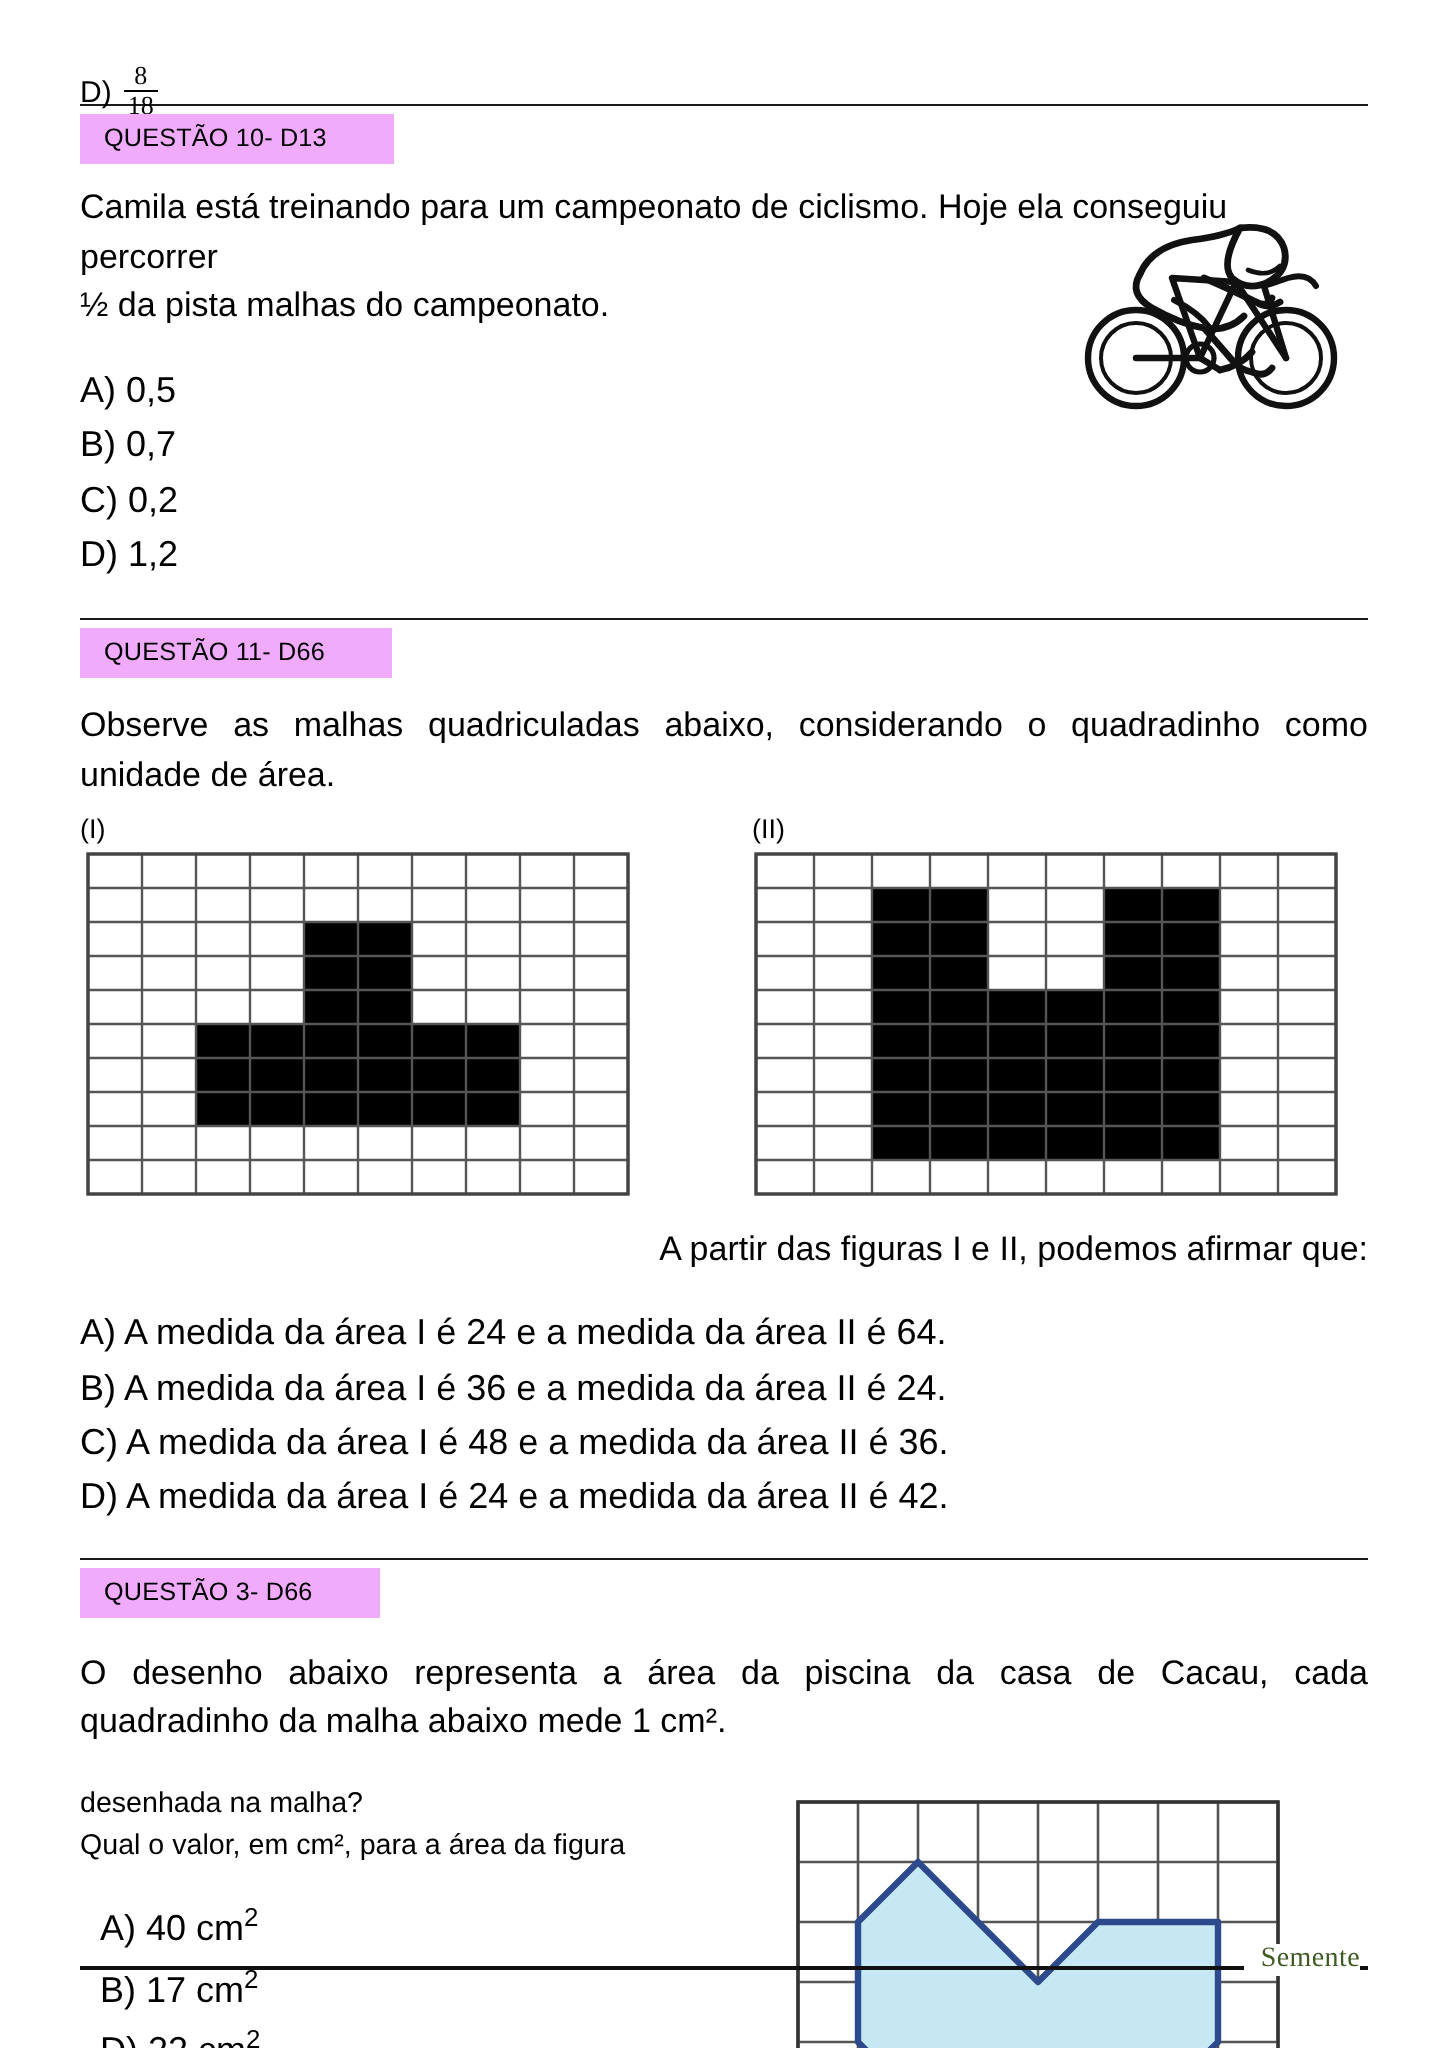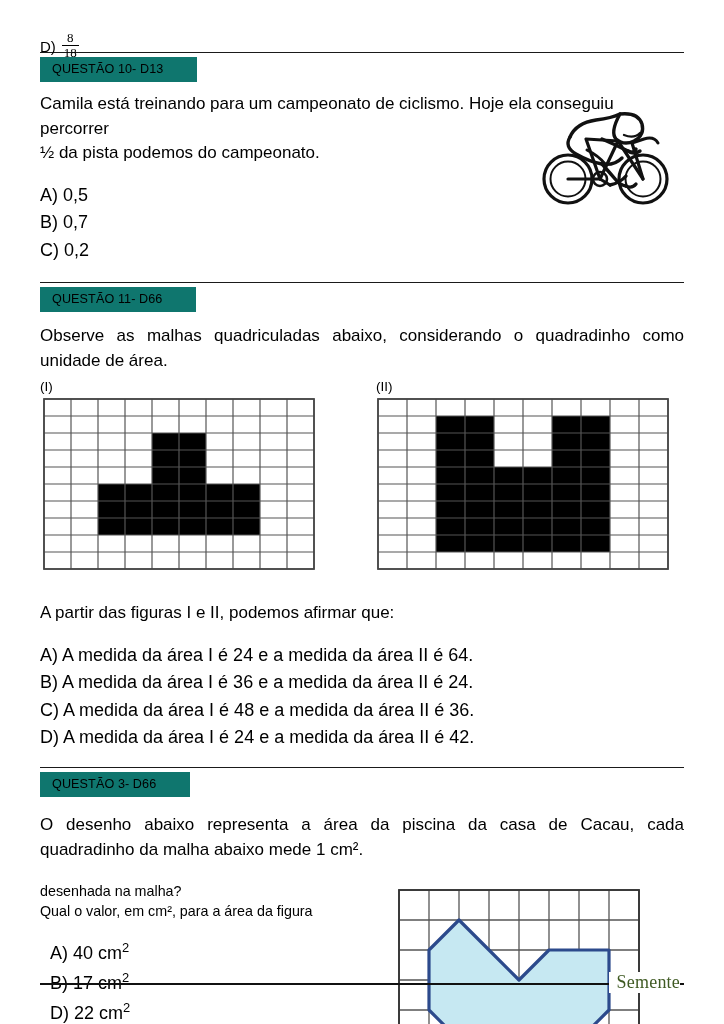--- a/index.html
+++ b/index.html
@@ -61,21 +61,21 @@
   
   .sep {
     border: 0;
     border-top: 1.6px solid #1a1a1a;
     margin: 6px 0 0 0;
   }
 
   
   .badge {
     display: inline-block;
-    background: #0f766e;
+    background: #f0abfc;
     font-size: 12.6px;
     letter-spacing: .1px;
     padding: 5px 34px 6px 12px;
     margin-top: 4px;
   }
 
   
   .q-block { margin-top: 10px; }
 
   
@@ -100,21 +100,21 @@
     font-size: 13.5px;
   }
   .grids-row {
     position: relative;
     height: 172px;
     margin-top: 1px;
   }
   .grid-svg { display: block; }
 
   
-  .q11-lead { margin-top: 32px; }
+  .q11-lead { margin-top: 16px; text-align: right; }
   .q11-opts { margin-top: 16px; }
 
   
   .q12-body {
     position: relative;
     margin-top: 10px;
     min-height: 190px;
   }
   .q12-left {
     width: 345px;
@@ -142,21 +142,21 @@
     left: 0;
     right: 0;
     top: 11px;
     border-top: 2px solid #111;
   }
   .footer-brand {
     position: absolute;
     right: 4px;
     top: 0px;
     font-family: "Liberation Serif", serif;
-    font-size: 18px;
+    font-size: 14px;
     color: #3f5a23;
     background: #fff;
     padding-left: 8px;
     letter-spacing: .2px;
   }
 </style>
 </head>
 <body>
 
 <div class="page">
@@ -168,27 +168,28 @@
       <span class="den">18</span>
     </span>
   </div>
 
   <hr class="sep">
   <div class="q10-wrap">
     <div class="badge">QUESTÃO 10- D13</div>
 
     <div class="q-block">
       <div class="q-text">Camila está treinando para um campeonato de ciclismo. Hoje ela conseguiu percorrer</div>
-      <div class="q-text">½ da pista podemos do campeonato.</div>
+      <div class="q-text">½ da pista malhas do campeonato.</div>
     </div>
 
     <div class="q10-opts">
       <div class="opt">A) 0,5</div>
       <div class="opt">B) 0,7</div>
       <div class="opt">C) 0,2</div>
+      <div class="opt">D) 1,2</div>
     </div>
 
     
     <svg class="bike" viewBox="0 0 132 104">
       <g fill="none" stroke="#111" stroke-width="3.2" stroke-linecap="round" stroke-linejoin="round">
         <circle cx="28" cy="74" r="24"></circle>
         <circle cx="28" cy="74" r="17.5" stroke-width="2"></circle>
         <circle cx="103" cy="74" r="24"></circle>
         <circle cx="103" cy="74" r="17.5" stroke-width="2"></circle>
 

